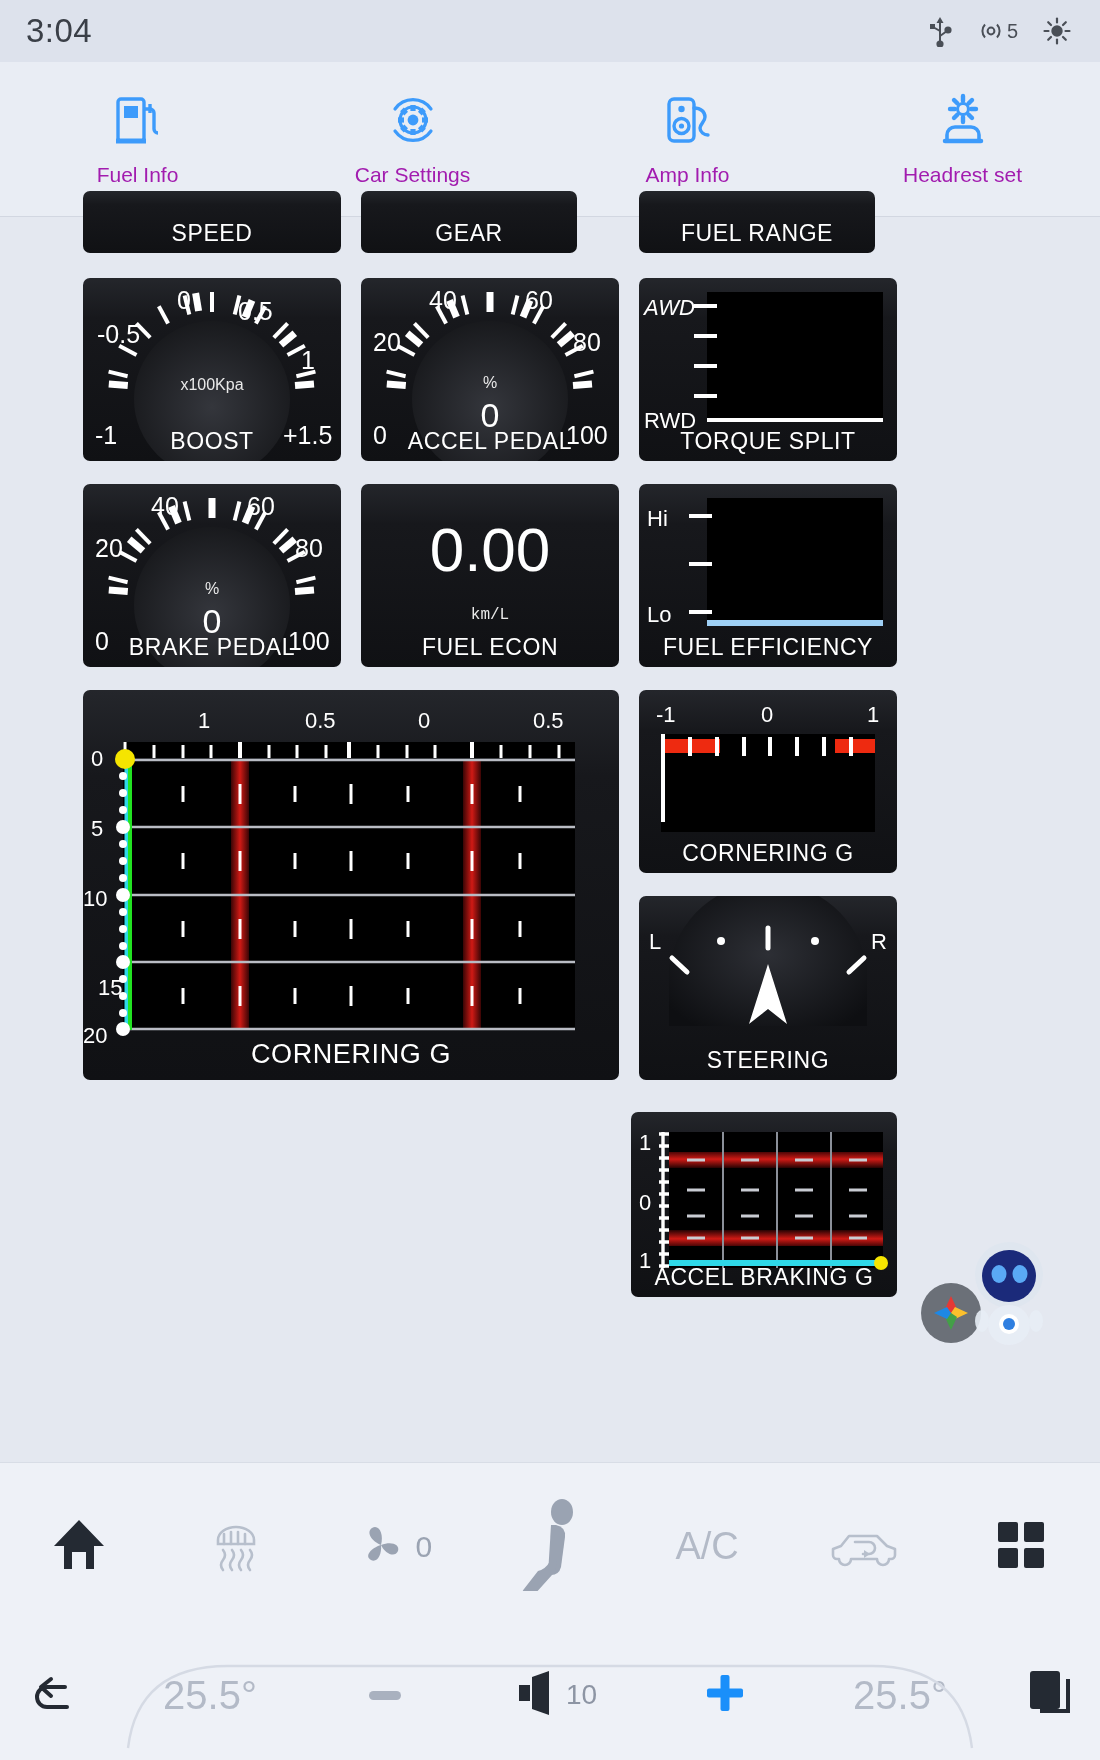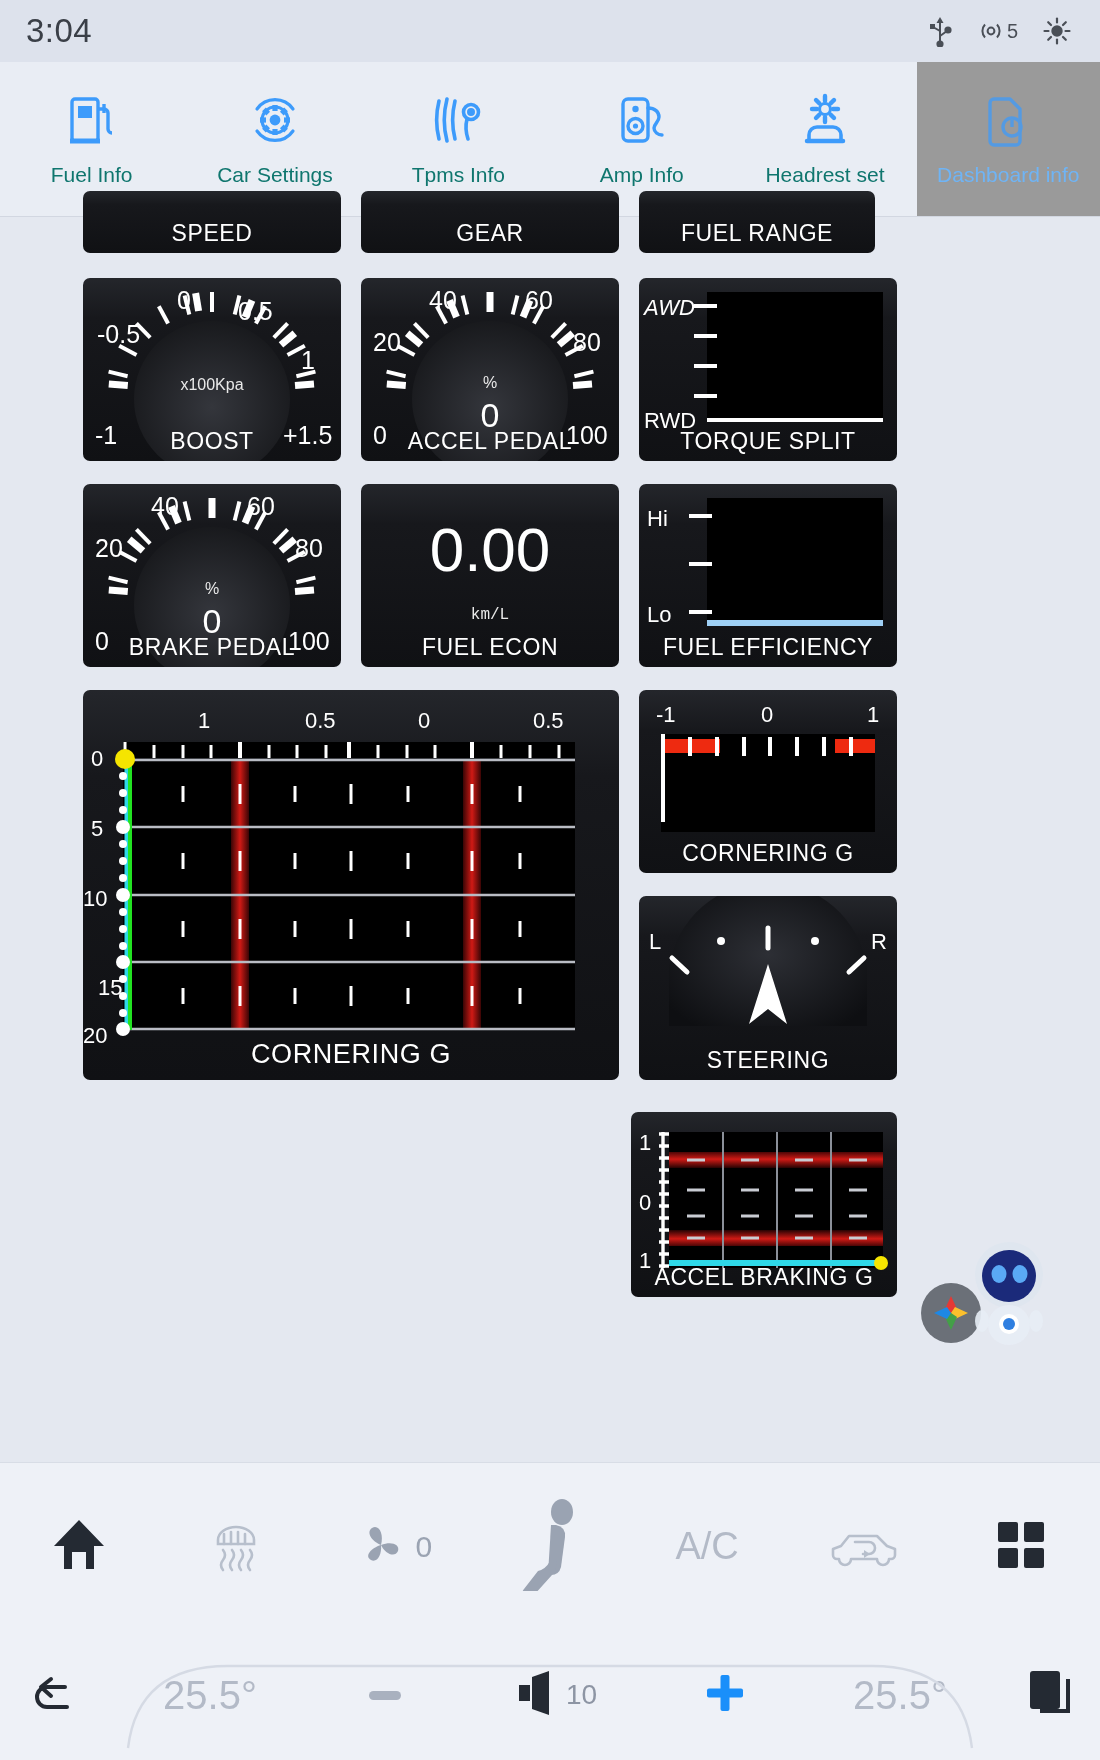--- a/index.html
+++ b/index.html
@@ -29,21 +29,21 @@
   }
   .tab{
     flex:1; display:flex; flex-direction:column;
     align-items:center; justify-content:center; gap:14px;
     color:#3d9bfb;
   }
   .tab.selected{ background:#9a9a9a; }
   .tab.selected .tab-label{ color:#6fb4f5; }
   .tab.selected svg{ opacity:.75; }
   .tab-ico{ height:58px; display:flex; align-items:center; justify-content:center; }
-  .tab-label{ font-size:21px; color:#0f766e; white-space:nowrap; }
+  .tab-label{ font-size:21px; color:#a21caf; white-space:nowrap; }
 
   
   .dash{ position:relative; height:1225px; padding:0 0 0 0; }
 
   .card{
     position:absolute;
     background:linear-gradient(180deg,#24262b 0%,#17181c 22%,#101114 100%);
     border-radius:7px;
     overflow:hidden;
   }
@@ -160,35 +160,20 @@
           <rect x="35.3" y="34.5" width="5.2" height="6" transform="rotate(-45 38 37.5)"></rect>
           <rect x="35.3" y="17.5" width="5.2" height="6" transform="rotate(45 38 20.5)"></rect>
           <rect x="17.5" y="34.5" width="5.2" height="6" transform="rotate(45 20 37.5)"></rect>
         </g>
       </g>
         </svg>
     </span>
     <span class="tab-label">Car Settings</span>
   </div>
 
-  <div class="tab">
-    <span class="tab-ico">
-      <svg width="58" height="58" viewBox="0 0 58 58">
-          <g stroke="#3d9bfb" stroke-width="3.6" fill="none" stroke-linecap="round">
-        <path d="M10 10c-3 12-3 26 0 38"></path>
-            <path d="M18 8c-3.4 13-3.4 29 0 42"></path>
-        <path d="M26 10c-3 12-3 26 0 38"></path>
-        <circle cx="42" cy="21" r="7.5"></circle>
-            <circle cx="42" cy="21" r="2.2" fill="#3d9bfb"></circle>
-        <path d="M38 28c-2 8-1 14 1 20"></path>
-      </g>
-        </svg>
-    </span>
-    <span class="tab-label">Tpms Info</span>
-  </div>
 
   <div class="tab">
     <span class="tab-ico">
       <svg width="58" height="58" viewBox="0 0 58 58">
           <g stroke="#3d9bfb" stroke-width="3.4" fill="none">
         <rect x="10" y="8" width="25" height="42" rx="5"></rect>
         <circle cx="22.5" cy="18" r="3.2" fill="#3d9bfb" stroke="none"></circle>
         <circle cx="22.5" cy="35" r="7.5"></circle>
             <circle cx="22.5" cy="35" r="2.6" fill="#3d9bfb" stroke="none"></circle>
         <path d="M35 17c7 0 11 4 11 9s-5 7-5 11 4 7 8 7" stroke-linecap="round"></path>
@@ -214,40 +199,28 @@
               <line x1="23.5" y1="23.5" x2="20" y2="27"></line>
         </g>
         <path d="M13 50v-6a8 8 0 0 1 8-8h16a8 8 0 0 1 8 8v6z" fill="none" stroke-width="3.6" stroke-linejoin="round"></path>
         <line x1="11" y1="50" x2="47" y2="50" stroke-width="4.5" stroke-linecap="round"></line>
       </g>
         </svg>
     </span>
     <span class="tab-label">Headrest set</span>
   </div>
 
-  <div class="tab selected">
-    <span class="tab-ico">
-      <svg width="56" height="58" viewBox="0 0 56 58">
-          <g stroke="#3d9bfb" stroke-width="3.4" fill="none" stroke-linejoin="round">
-        <path d="M14 8h16l10 10v32a4 4 0 0 1-4 4H14a4 4 0 0 1-4-4V12a4 4 0 0 1 4-4z"></path>
-        <circle cx="32" cy="36" r="9"></circle>
-            <line x1="32" y1="36" x2="32" y2="29"></line>
-      </g>
-        </svg>
-    </span>
-    <span class="tab-label">Dashboard info</span>
-  </div>
 </div>
 
 <div class="dash">
 
   <div class="card" style="left:83px; top:-26px; width:258px; height:62px;">
     <div class="card-title">SPEED</div>
   </div>
-  <div class="card" style="left:361px; top:-26px; width:258px; height:62px;">
+  <div class="card" style="left:361px; top:-26px; width:216px; height:62px;">
     <div class="card-title">GEAR</div>
   </div>
   <div class="card" style="left:639px; top:-26px; width:236px; height:62px;">
     <div class="card-title">FUEL RANGE</div>
   </div>
 
   <div class="card" style="left:83px; top:61px; width:258px; height:183px;">
     <svg width="258" height="183" viewBox="0 0 258 183" style="position:absolute;left:0;top:0;">
       <defs>
         <radialGradient id="hubB" cx="50%" cy="55%" r="62%">

